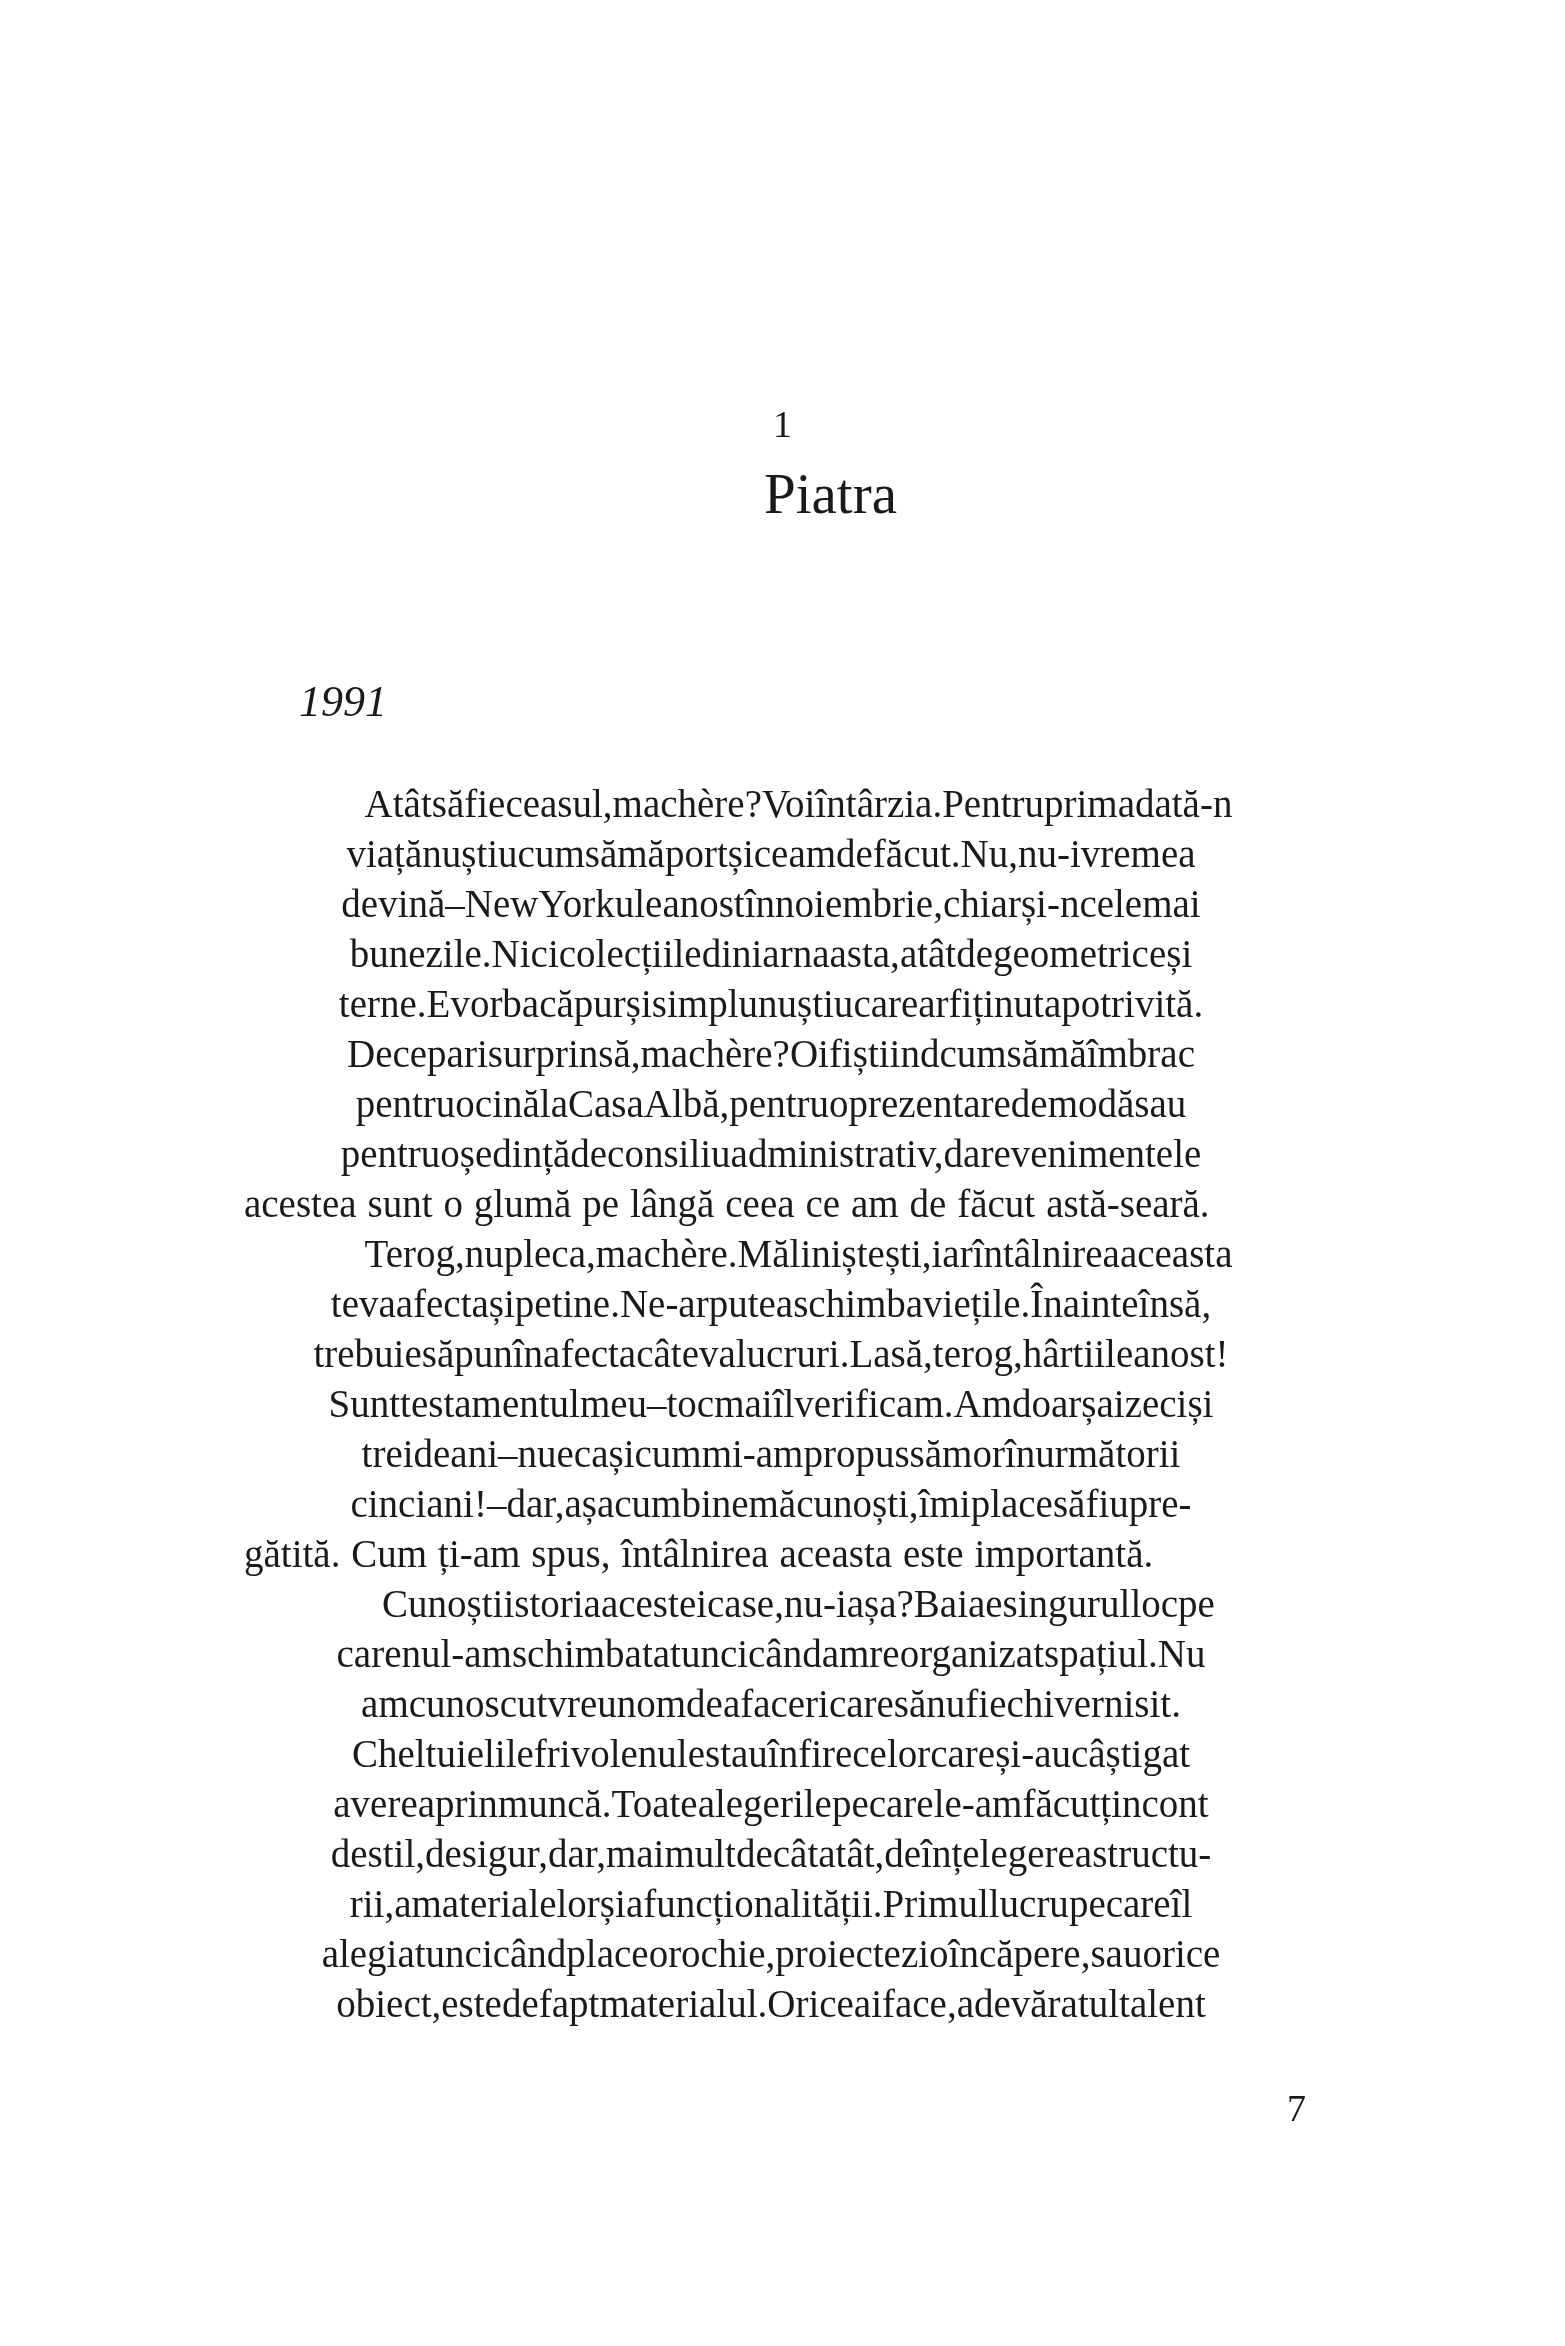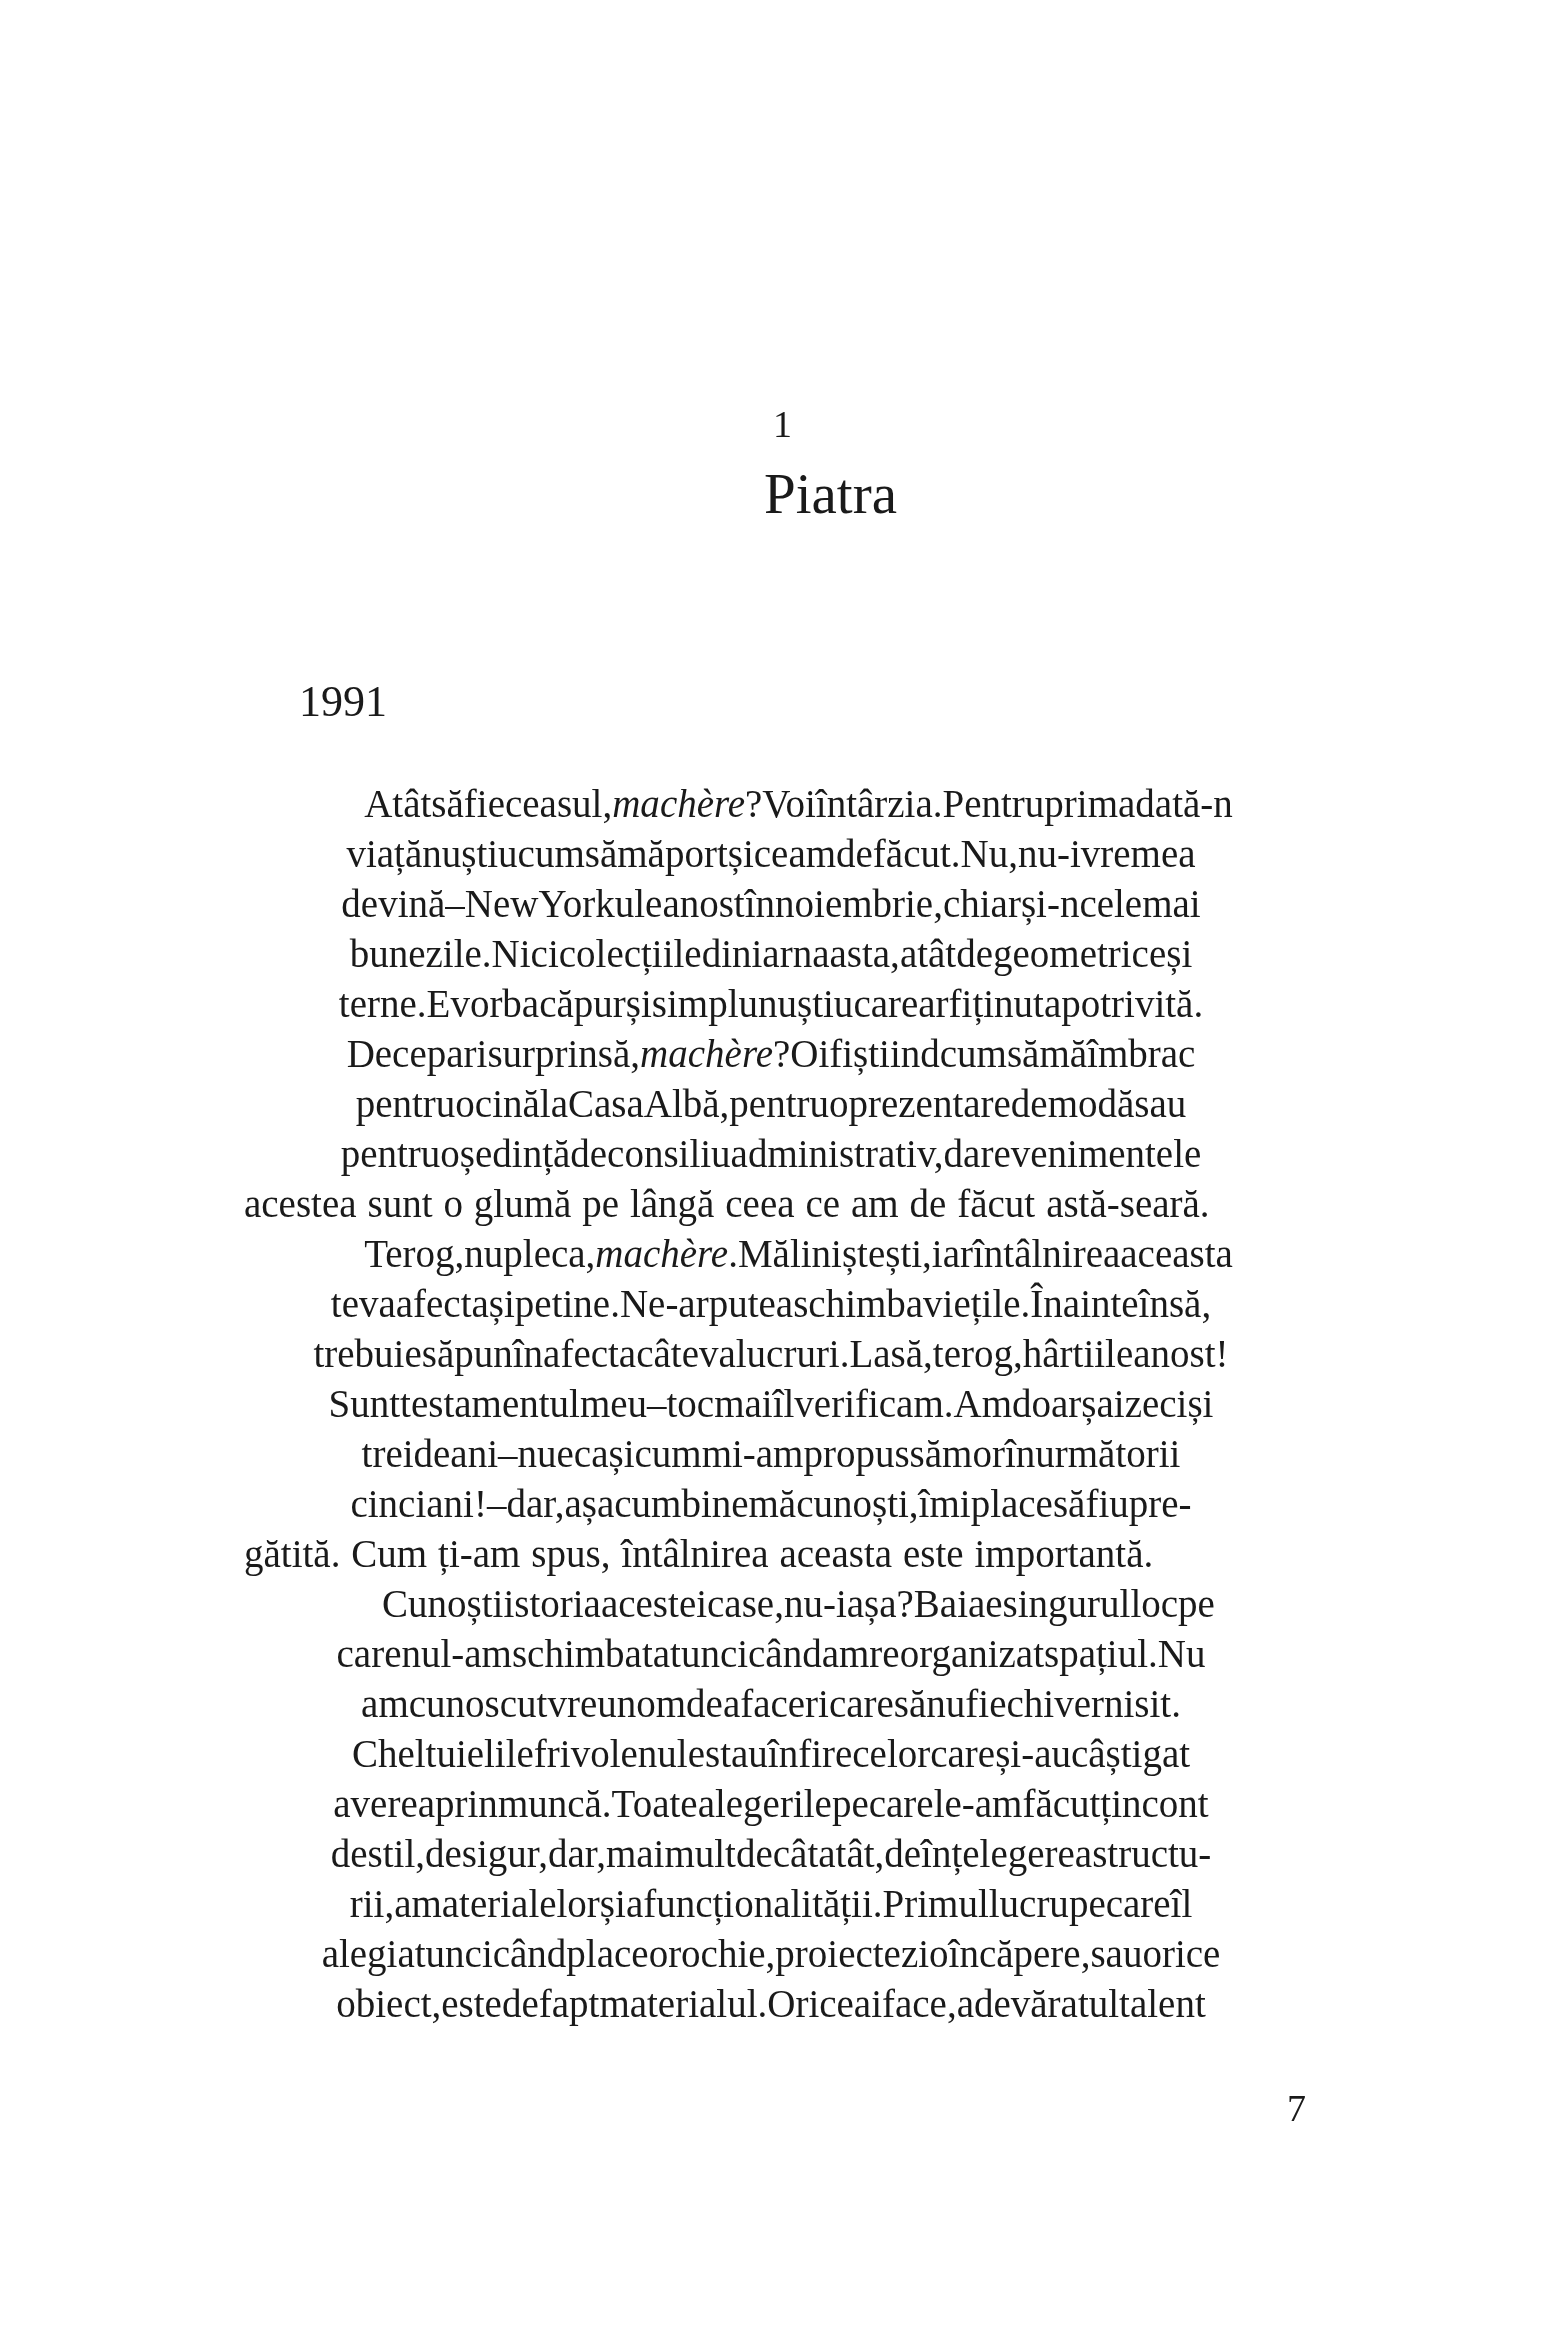--- a/index.html
+++ b/index.html
@@ -31,20 +31,21 @@
       top: 461px;
       text-align: center;
       font-size: 57px;
       line-height: 66px;
       margin-left: 48px;
     }
     .section-year {
       position: absolute;
       left: 299px;
       top: 675px;
+      font-style: italic;
       font-size: 44px;
       line-height: 53px;
     }
     .body-text {
       position: absolute;
       left: 244px;
       top: 779px;
       width: 1054px;
     }
     .page-number {
@@ -61,21 +62,21 @@
       display: flex;
       justify-content: center;
       height: 50px;
       line-height: 50px;
       font-size: 39px;
       white-space: nowrap;
     }
     .jline.last { justify-content: flex-start; gap: 0.28em; text-align: right; }
     .jline.indent { padding-left: 55px; }
     .jline .w { white-space: pre; }
-    .jline .w.it { font-style: italic; }
+    .jline .w.it { }
   </style>
 </head>
 <body>
 
 <div>
   <div class="chapter-number">1</div>
   <div class="chapter-title">Piatra</div>
   <div class="section-year">1991</div>
 
   <div class="body-text" id="body-text">

